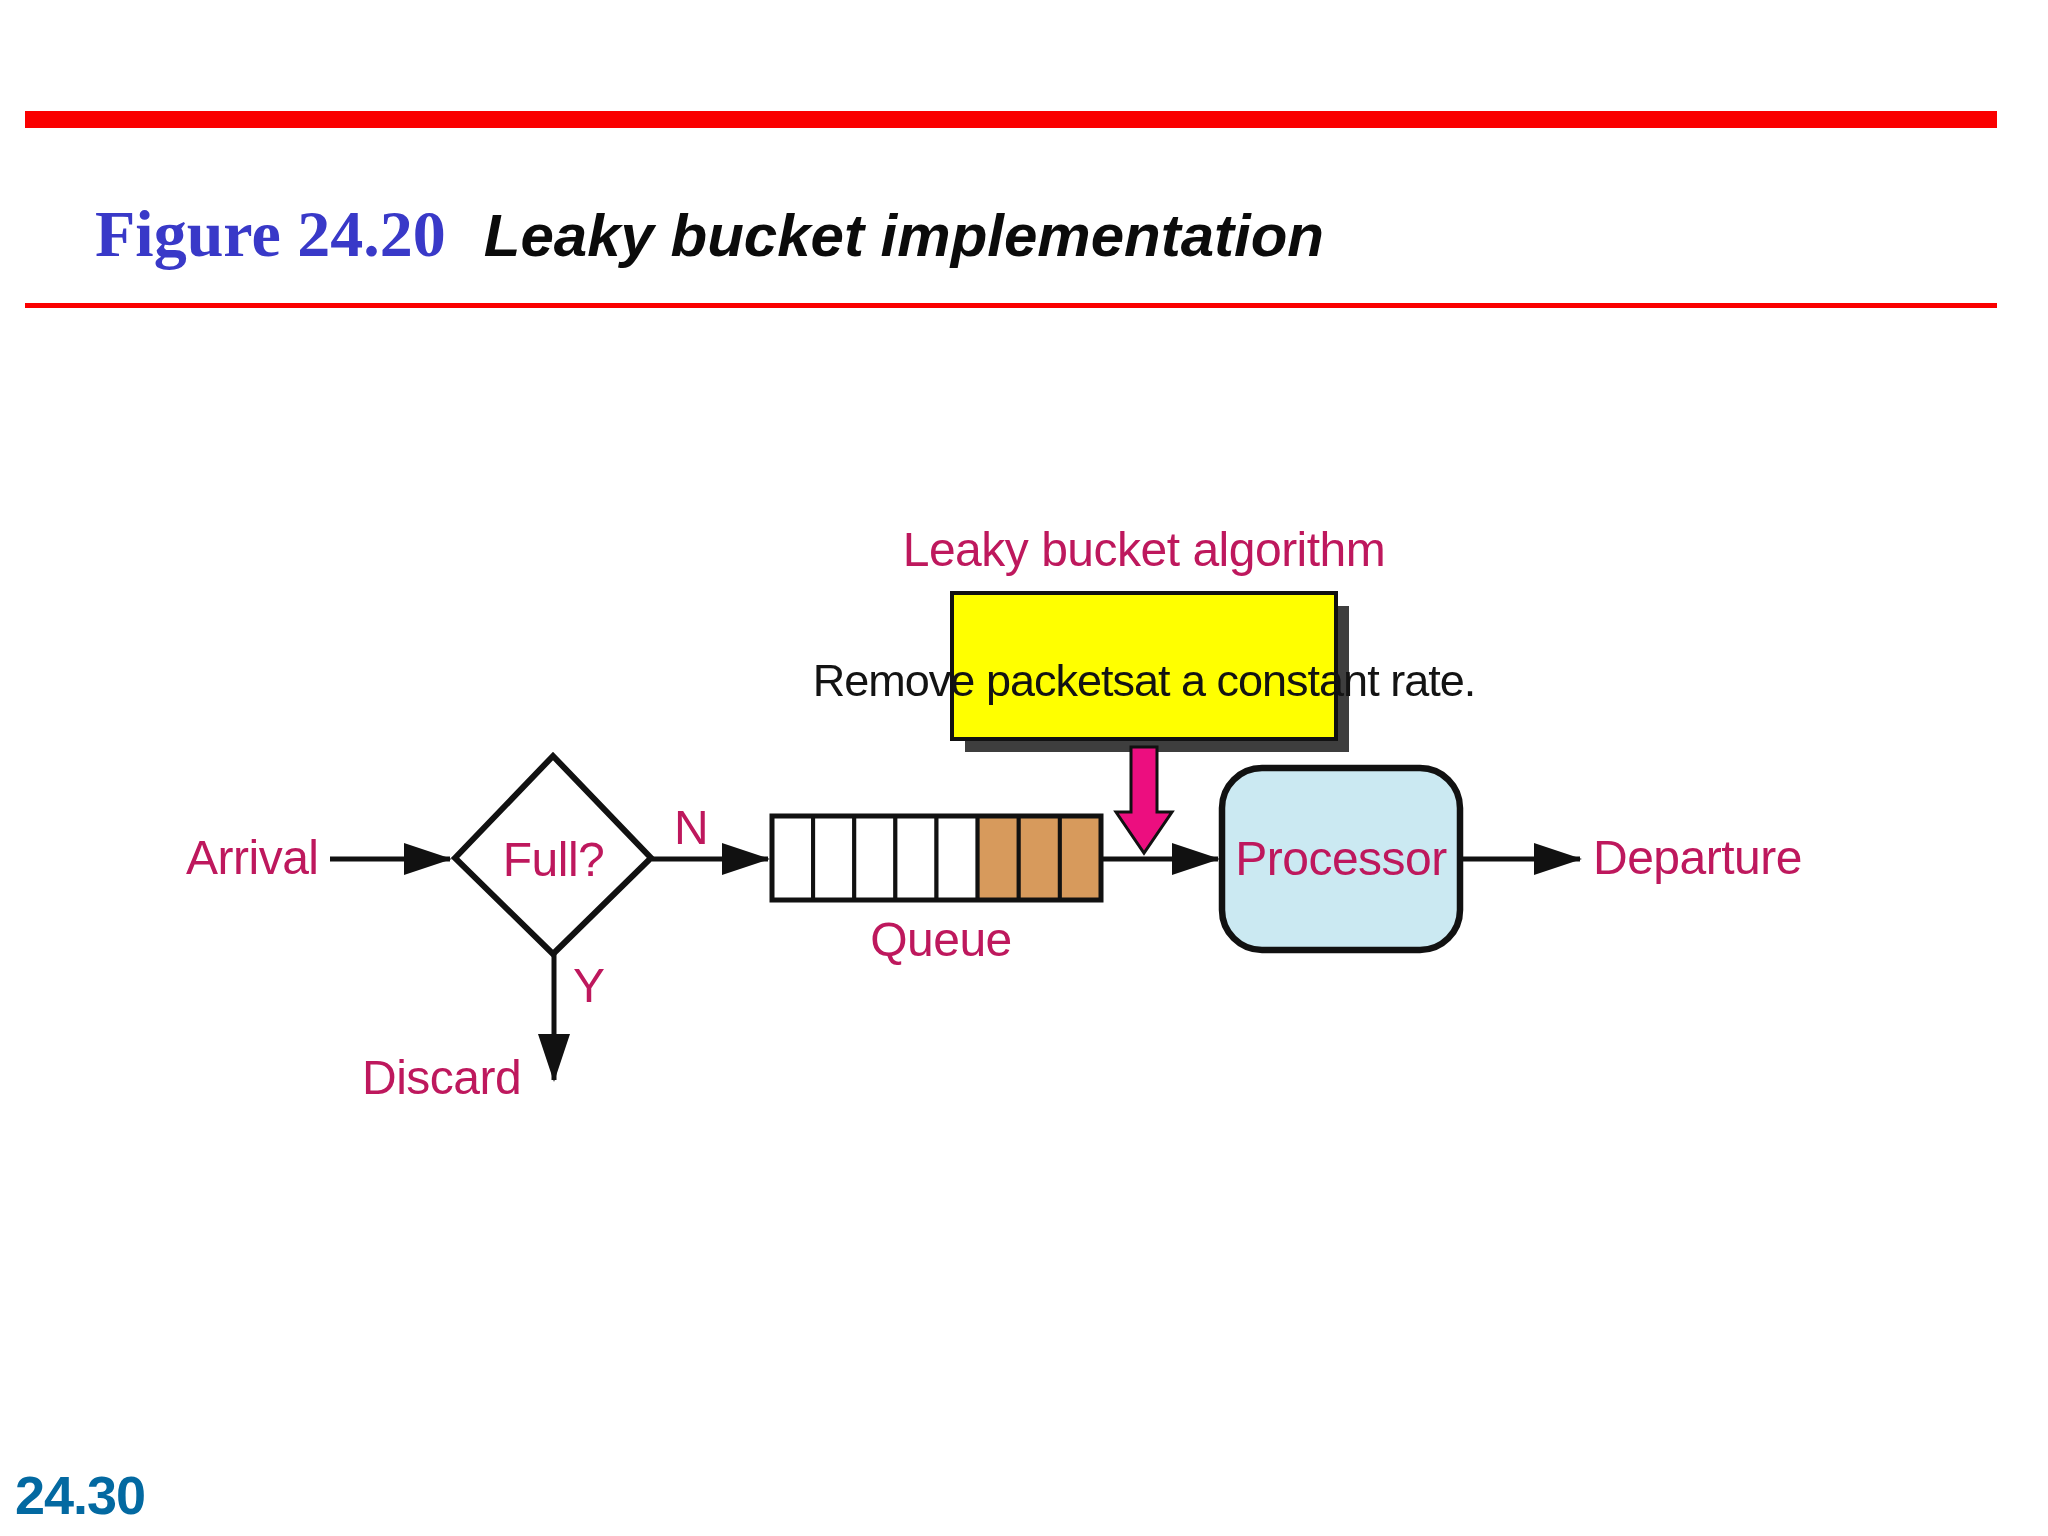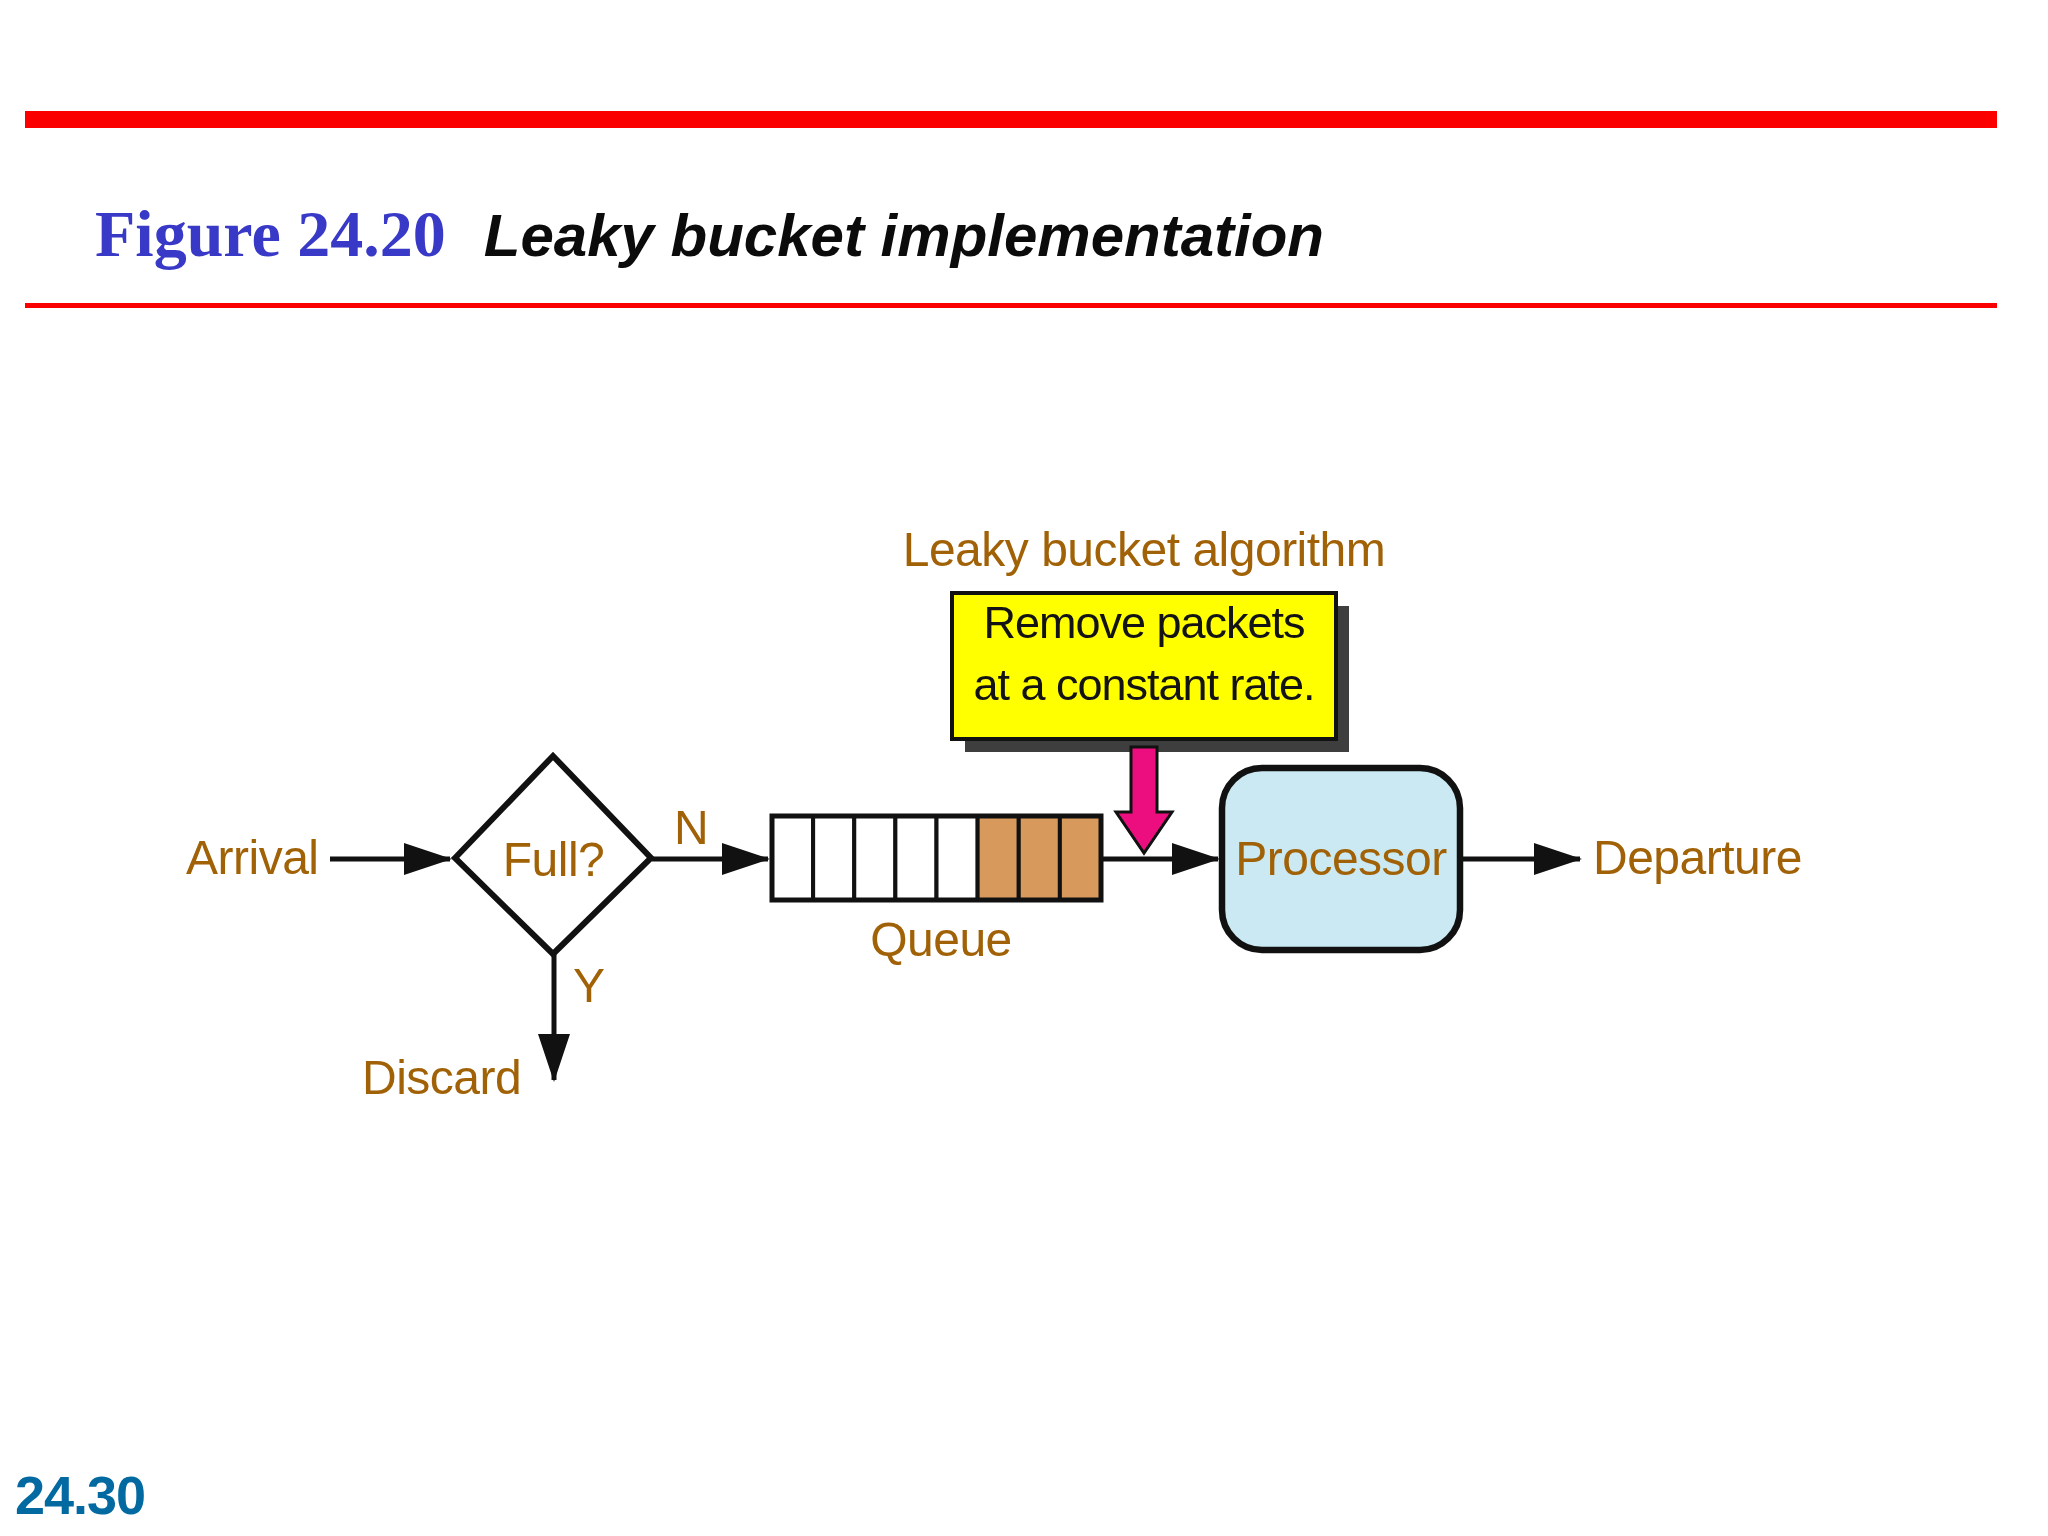--- a/index.html
+++ b/index.html
@@ -40,27 +40,27 @@
   .flowline{stroke:#111111;stroke-width:5;fill:none;}
   .diamond{fill:#ffffff;stroke:#111111;stroke-width:6;}
   .note-shadow{fill:var(--note-shadow);}
   .note-box{fill:var(--note-yellow);stroke:#111111;stroke-width:4;}
   .queue-frame{fill:none;stroke:#111111;stroke-width:5;}
   .processor-box{fill:var(--processor-blue);stroke:#111111;stroke-width:6.5;}
   .pink-arrow{fill:var(--arrow-pink);stroke:#111111;stroke-width:3;}
 
   
   .dlabel{
-    position:absolute;font-size:48px;line-height:52px;color:#a16207;
+    position:absolute;font-size:48px;line-height:52px;color:#be185d;
     white-space:nowrap;letter-spacing:-0.5px;
   }
   .dlabel.center{text-align:center;}
   .note-text{
-    position:absolute;left:956px;top:585px;width:376px;height:138px;
-    display:flex;flex-direction:column;justify-content:center;align-items:center;
+    position:absolute;left:956px;top:612px;width:376px;height:138px;
+    display:flex;flex-direction:row;justify-content:center;align-items:center;
     font-size:45px;line-height:62px;color:#131313;letter-spacing:-1px;
     white-space:nowrap;
   }
 </style>
 </head>
 <body>
 
 <div class="slide">
 
   <div class="rule top"></div>

